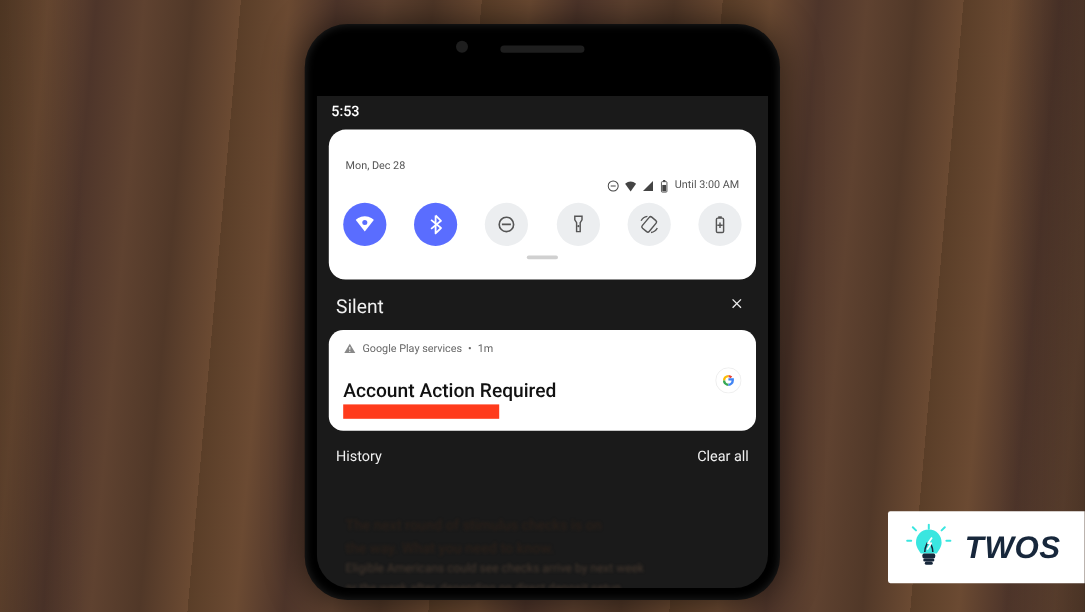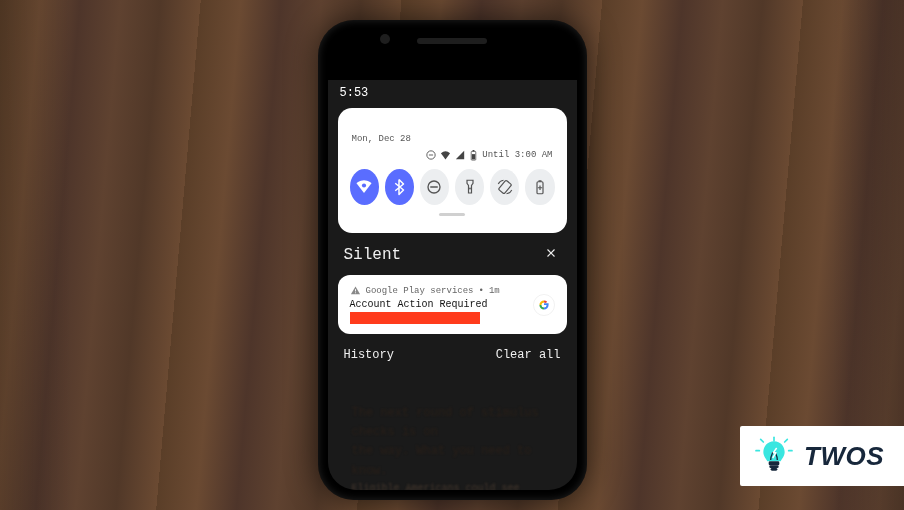--- a/index.html
+++ b/index.html
@@ -19,29 +19,28 @@
         repeating-linear-gradient(95deg,
           #5a3e28 0px, #6b4a32 40px, #4e352a 80px, #5f4230 120px, #513828 160px, #6b4a32 200px),
         repeating-linear-gradient(0deg,
           rgba(0,0,0,0.08) 0px, transparent 2px, transparent 10px, rgba(0,0,0,0.05) 12px);
       position: relative;
       display: flex;
       align-items: center;
       justify-content: center;
     }
     .phone {
-      width: 269px;
+      width: 396px;
       height: 480px;
       background: #000;
       border-radius: 36px;
       padding: 10px;
       box-shadow: 0 0 30px rgba(0,0,0,0.6), inset 0 0 8px rgba(60,60,60,0.6);
       position: relative;
       margin-top: 10px;
-      font-family: Liberation Mono, monospace;
     }
     .phone-inner {
       width: 100%;
       height: 100%;
       background: #000;
       border-radius: 28px;
       overflow: hidden;
       position: relative;
     }
     .speaker {
@@ -156,24 +155,24 @@
     }
     .notif-content { flex: 1; }
     .notif-header {
       display: flex;
       align-items: center;
       gap: 5px;
       font-size: 9px;
       color: #666;
     }
     .notif-title {
-      font-size: 10px;
+      font-size: 16px;
       color: #111;
       font-weight: 500;
-      margin-top: 3px;
+      margin-top: 20px;
     }
     .redact {
       width: 130px;
       height: 12px;
       background: #ff3b1c;
       margin-top: 2px;
     }
     .google-logo {
       width: 22px;
       height: 22px;

